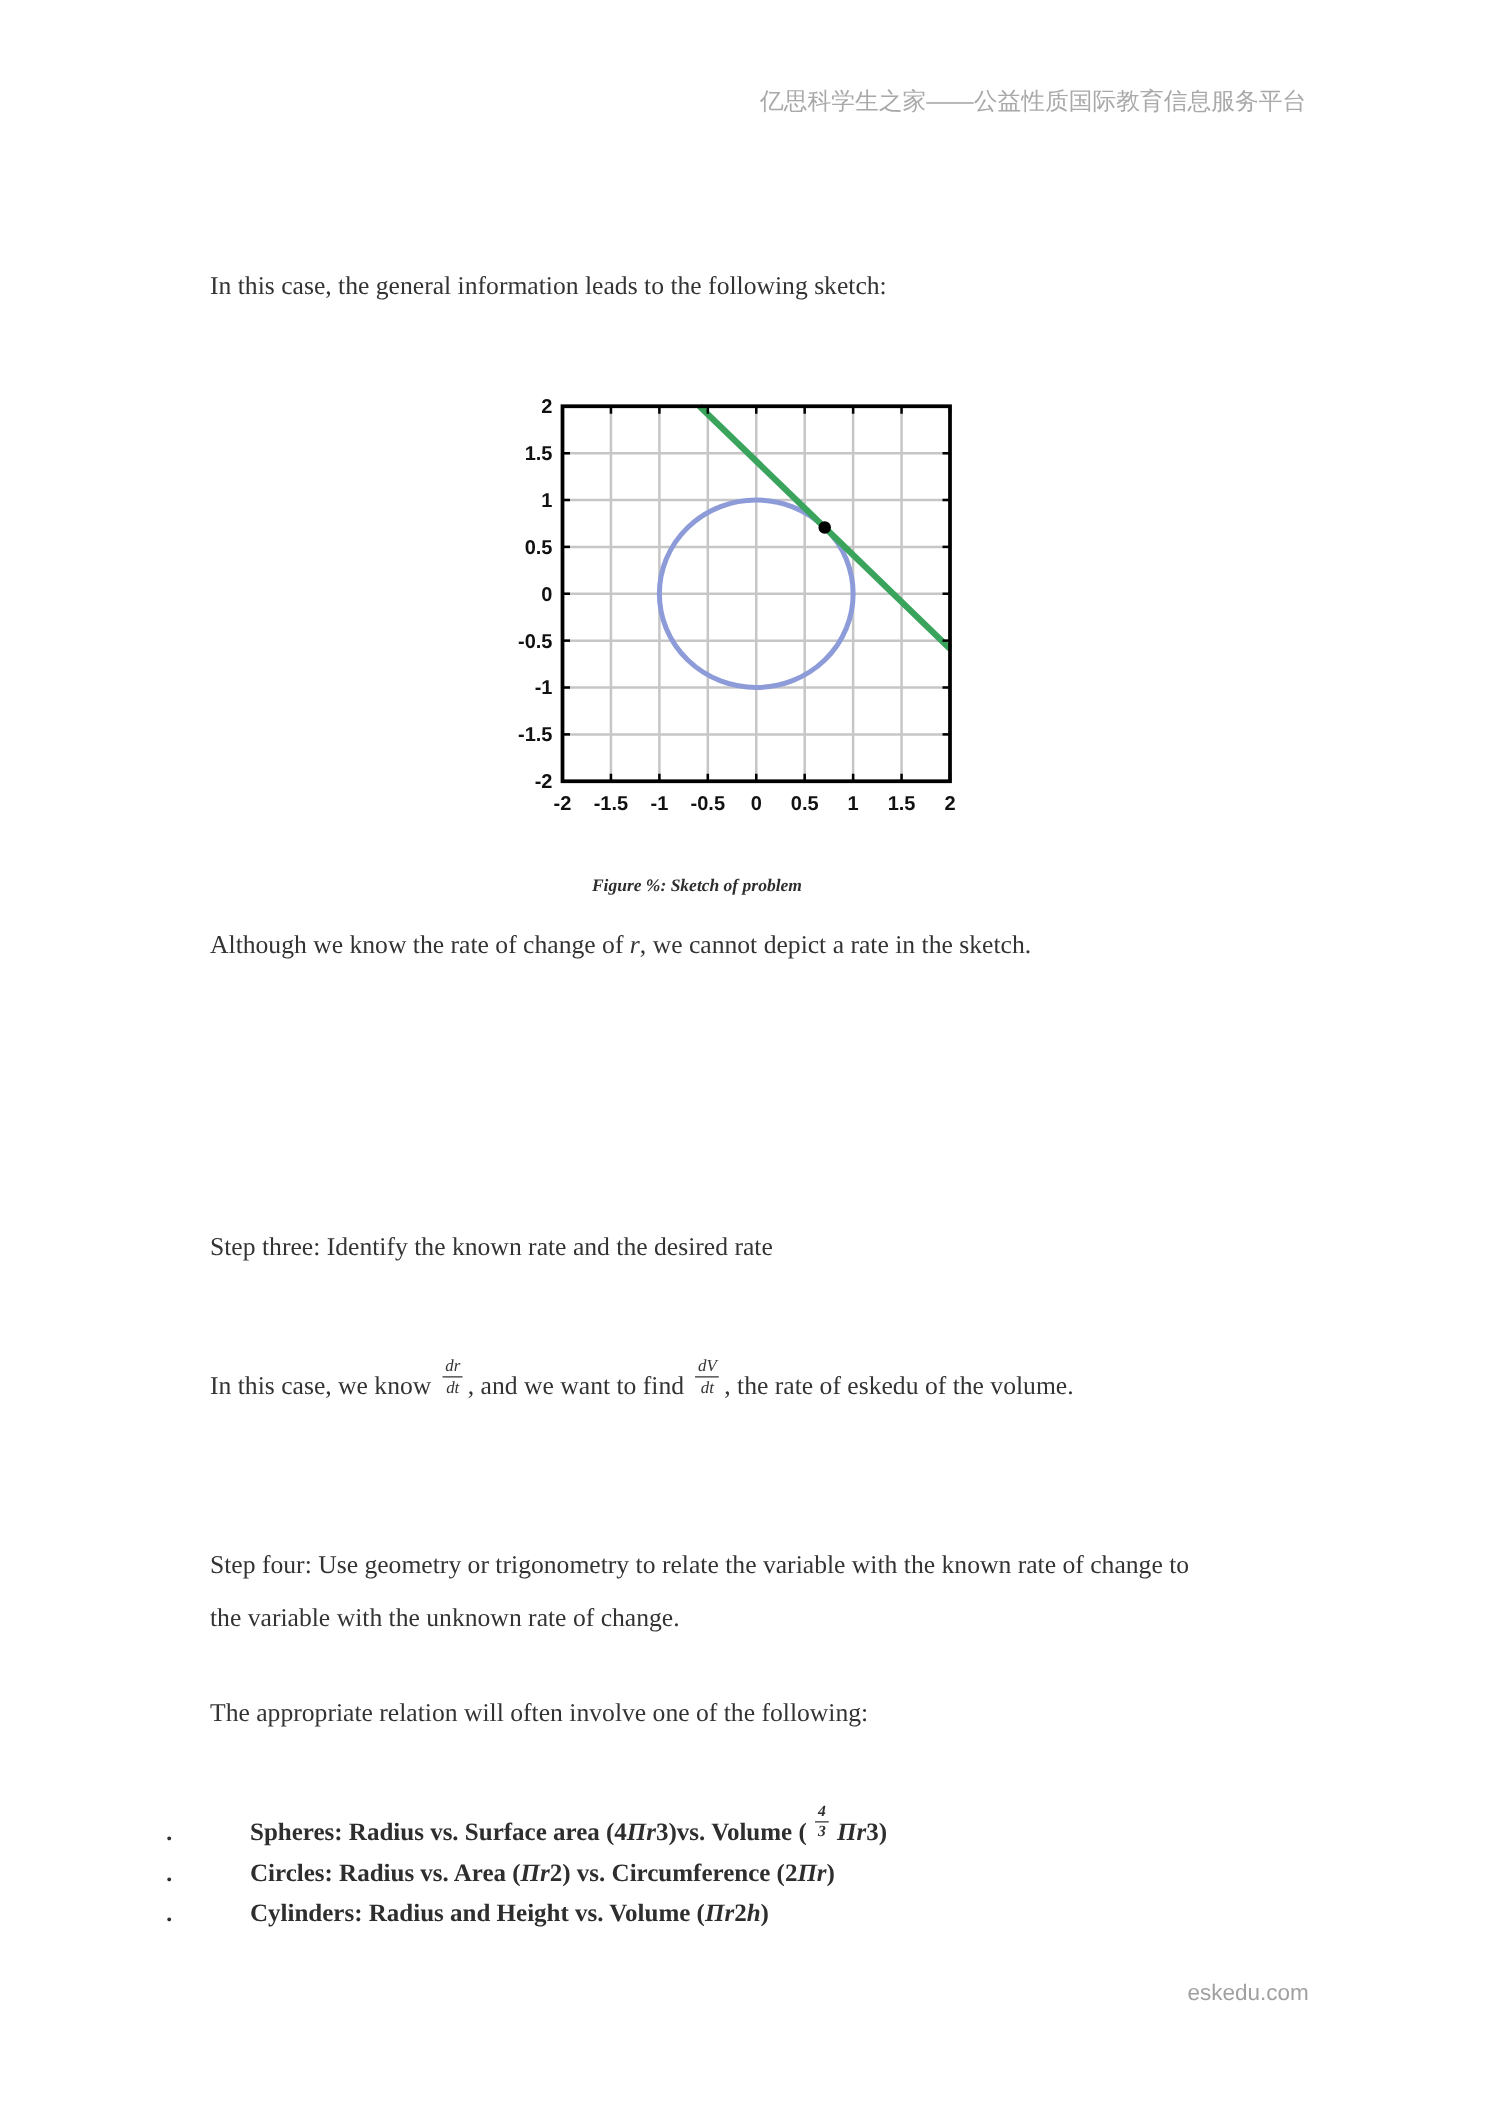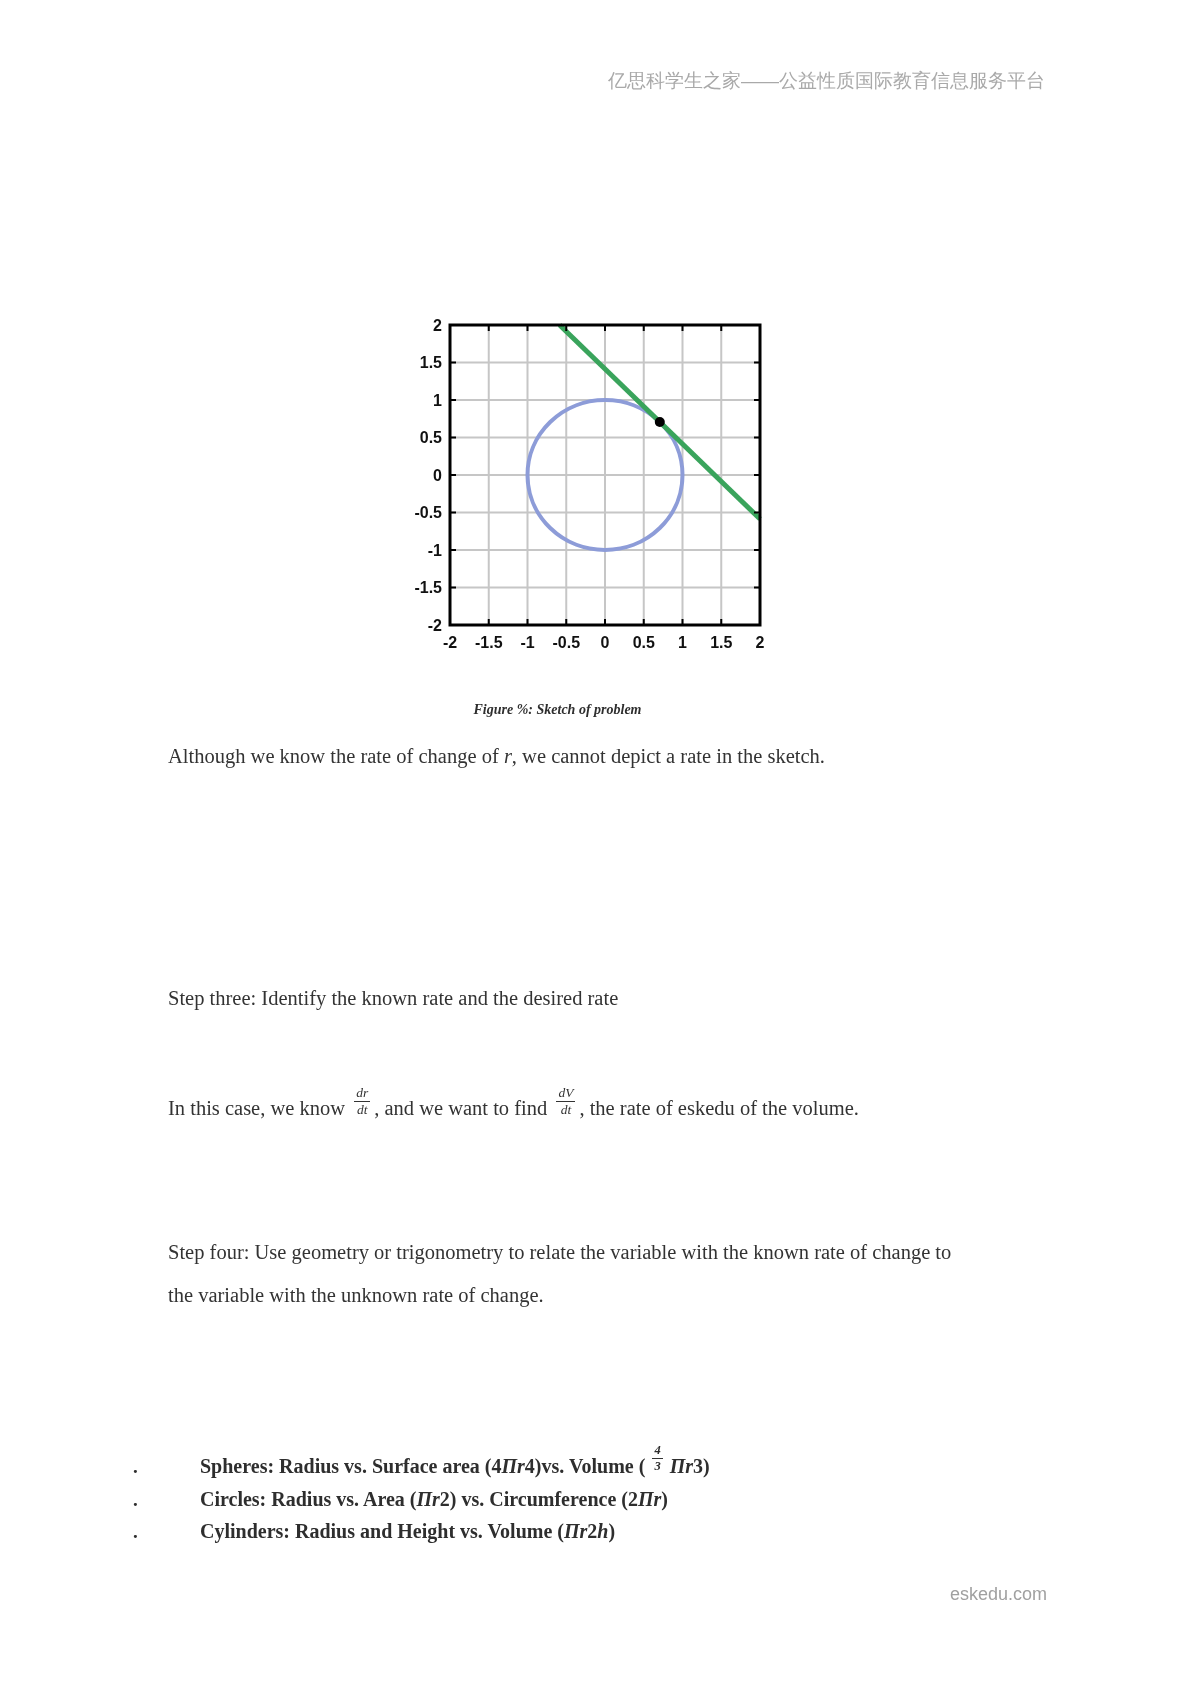--- a/index.html
+++ b/index.html
@@ -31,20 +31,21 @@
   .footer-text{position:absolute;top:1568px;right:144px;
         font-family:"Liberation Sans","DejaVu Sans",sans-serif;font-size:18px;color:#a0a0a0;}
 </style>
 </head>
 <body>
 
 <div class="page">
 
   <div class="header-text">亿思科学生之家——公益性质国际教育信息服务平台</div>
 
+  <p class="para" id="intro">In this case, the general information leads to the following sketch:</p>
 
   <div class="chart-wrap">
     <svg id="sketch-svg" xmlns="http://www.w3.org/2000/svg" width="376" height="344">
         <rect x="0" y="0" width="376" height="344" fill="#ffffff"></rect>
         <line x1="88.75" y1="10" x2="88.75" y2="310" stroke="#c6c6c6" stroke-width="2"></line>
         <line x1="127.5" y1="10" x2="127.5" y2="310" stroke="#c6c6c6" stroke-width="2"></line>
         <line x1="166.25" y1="10" x2="166.25" y2="310" stroke="#c6c6c6" stroke-width="2"></line>
         <line x1="205" y1="10" x2="205" y2="310" stroke="#c6c6c6" stroke-width="2"></line>
         <line x1="243.75" y1="10" x2="243.75" y2="310" stroke="#c6c6c6" stroke-width="2"></line>
         <line x1="282.5" y1="10" x2="282.5" y2="310" stroke="#c6c6c6" stroke-width="2"></line>
@@ -121,22 +122,23 @@
 
   <p class="para" id="para-although"><span>Although we know the rate of change of </span><span class="it">r</span><span>, we cannot depict a rate in the sketch.</span></p>
 
 
   <p class="para" id="step-three">Step three: Identify the known rate and the desired rate</p>
 
   <p class="para" id="para-know"><span>In this case, we know </span><span class="frac"><span class="num">dr</span><span class="den">dt</span></span><span>, and we want to find </span><span class="frac"><span class="num">dV</span><span class="den">dt</span></span><span>, the rate of eskedu of the volume.</span></p>
 
   <p class="para" id="step-four">Step four: Use geometry or trigonometry to relate the variable with the known rate of change to the variable with the unknown rate of change.</p>
 
+  <p class="para" id="para-relation">The appropriate relation will often involve one of the following:</p>
 
   <div class="bullet-list" id="bullet-list">
-      <div class="bullet-row"><span class="bullet-marker">.</span><span class="bullet-text"><span>Spheres: Radius vs. Surface area (4</span><span class="it">Πr</span><span>4)vs. Volume ( </span><span class="frac"><span class="num">4</span><span class="den">3</span></span><span> </span><span class="it">Πr</span><span>3)</span></span></div>
+      <div class="bullet-row"><span class="bullet-marker">.</span><span class="bullet-text"><span>Spheres: Radius vs. Surface area (4</span><span class="it">Πr</span><span>3)vs. Volume ( </span><span class="frac"><span class="num">4</span><span class="den">3</span></span><span> </span><span class="it">Πr</span><span>3)</span></span></div>
       <div class="bullet-row"><span class="bullet-marker">.</span><span class="bullet-text"><span>Circles: Radius vs. Area (</span><span class="it">Πr</span><span>2) vs. Circumference (2</span><span class="it">Πr</span><span>)</span></span></div>
       <div class="bullet-row"><span class="bullet-marker">.</span><span class="bullet-text"><span>Cylinders: Radius and Height vs. Volume (</span><span class="it">Πr</span><span>2</span><span class="it">h</span><span>)</span></span></div>
     </div>
 
   <div class="footer-text">eskedu.com</div>
 
 </div>
 
 </body></html>

